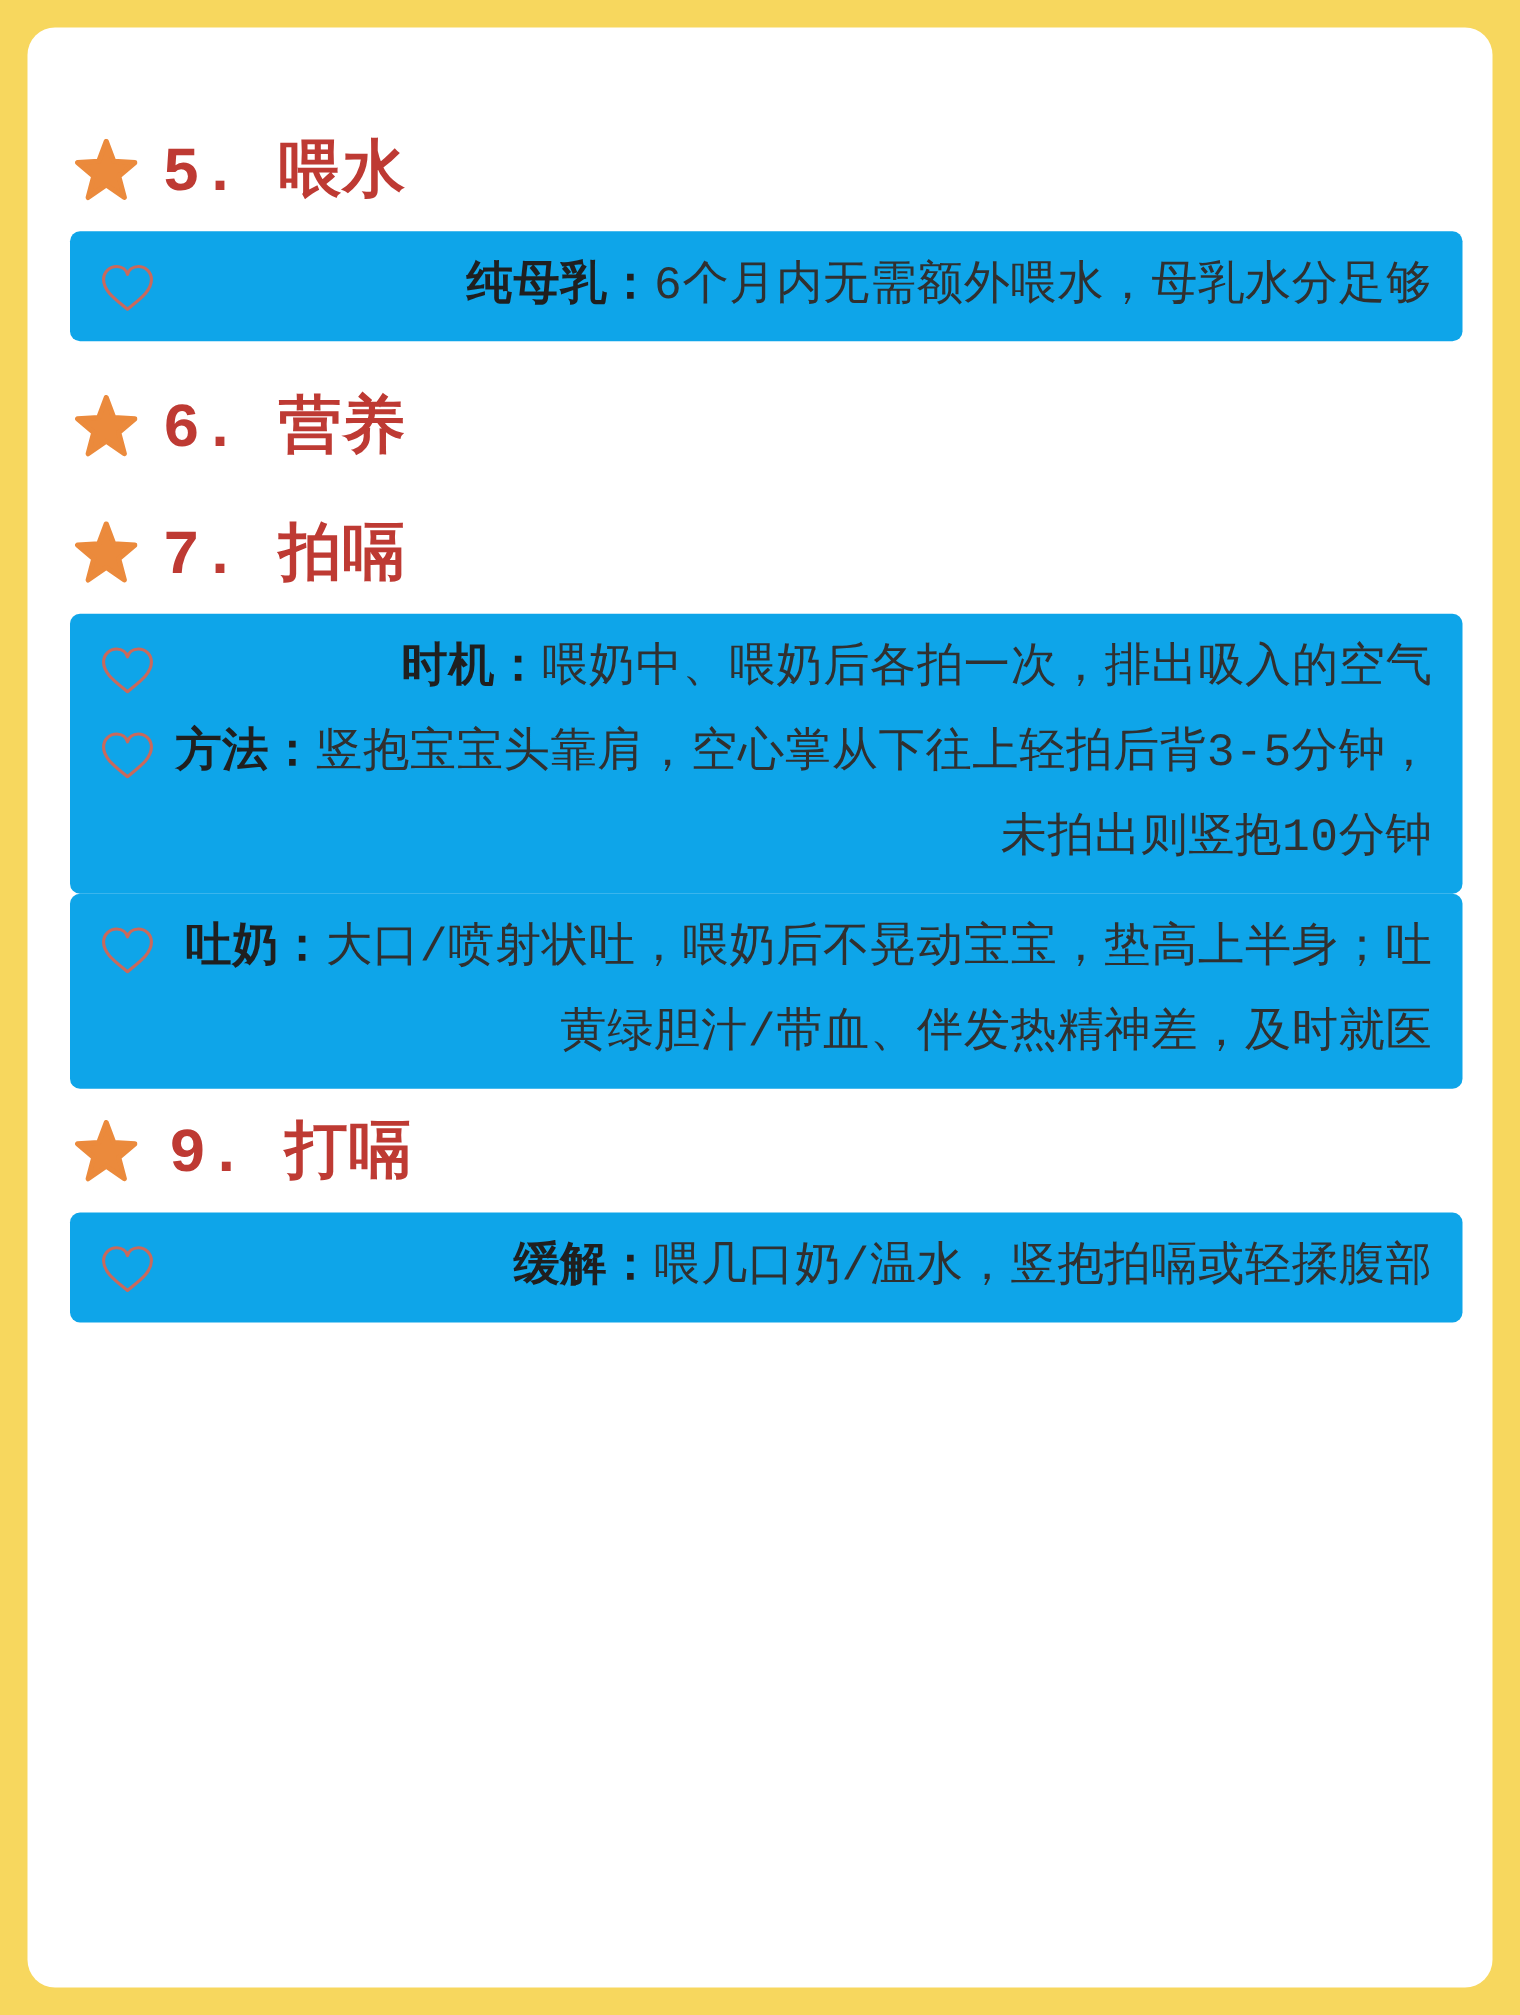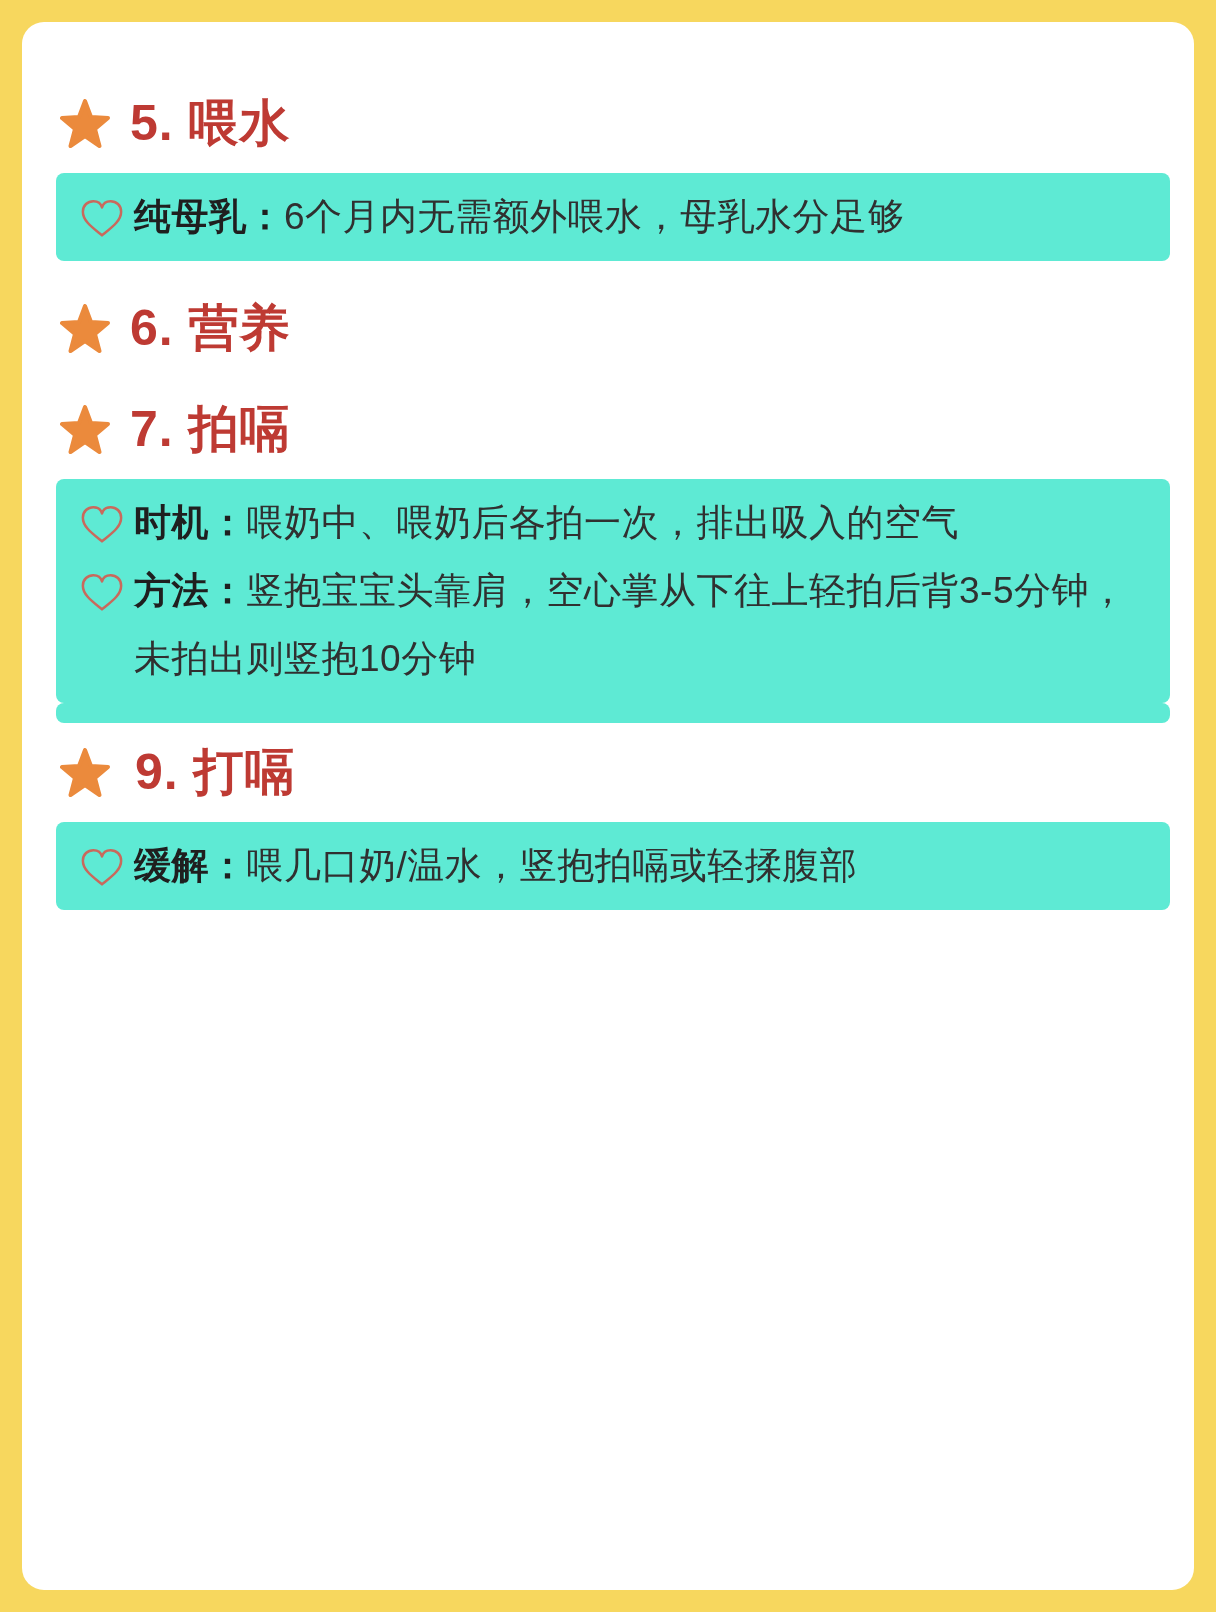--- a/index.html
+++ b/index.html
@@ -12,42 +12,44 @@
   .frame {
     position: relative;
     width: 1216px; height: 1612px;
     background: #F7D75E;
   }
   .panel {
     position: absolute;
     left: 22px; top: 22px; right: 22px; bottom: 22px;
     background: #FFFFFF;
     border-radius: 22px;
-    padding: 24px 24px 16px 34px;
+    padding: 36px 24px 16px 34px;
     overflow: hidden;
+    font-family: Liberation Mono, monospace;
   }
   .section-heading {
     display: flex;
     align-items: center;
     gap: 20px;
     margin: 34px 6px 16px 4px;
   }
   .section:first-child .section-heading { margin-top: 44px; }
   .section:nth-child(5) .section-heading { margin-top: 16px; gap: 25px; }
   .star-icon svg { width: 50px; height: 50px; display: block; }
   .section-title {
     font-size: 50px;
     font-weight: bold;
     color: #BE3A33;
     letter-spacing: 1px;
   }
   .block {
-    background: #5eead4;
+    background: #0ea5e9;
     border-radius: 8px;
     padding: 10px 24px 10px 14px;
+    text-align: right;
   }
   .item { display: flex; align-items: flex-start; }
   .heart-cell {
     flex: 0 0 64px;
     display: flex;
     justify-content: center;
     padding-top: 15px;
   }
   .heart-cell svg { width: 46px; height: 41px; display: block; }
   .item-text {
@@ -122,20 +124,28 @@
                 <path d="M50 82 C 28 64, 8 50, 8 30 C 8 16, 19 7, 31 7 C 41 7, 48 13, 50 21 C 52 13, 59 7, 69 7 C 81 7, 92 16, 92 30 C 92 50, 72 64, 50 82 Z" fill="none" stroke="#C9695C" stroke-width="5.5" stroke-linejoin="round"></path>
               </svg>
           </span>
           <p class="item-text"><span class="item-label">方法：</span><span>竖抱宝宝头靠肩，空心掌从下往上轻拍后背3-5分钟，未拍出则竖抱10分钟</span></p>
         </div>
       </div>
     </div>
 
     <div class="section">
       <div class="block">
+        <div class="item">
+          <span class="heart-cell">
+            <svg viewBox="0 0 100 90">
+                <path d="M50 82 C 28 64, 8 50, 8 30 C 8 16, 19 7, 31 7 C 41 7, 48 13, 50 21 C 52 13, 59 7, 69 7 C 81 7, 92 16, 92 30 C 92 50, 72 64, 50 82 Z" fill="none" stroke="#C9695C" stroke-width="5.5" stroke-linejoin="round"></path>
+              </svg>
+          </span>
+          <p class="item-text"><span class="item-label">吐奶：</span><span>大口/喷射状吐，喂奶后不晃动宝宝，垫高上半身；吐黄绿胆汁/带血、伴发热精神差，及时就医</span></p>
+        </div>
       </div>
     </div>
 
     <div class="section">
       <div class="section-heading">
         <span class="star-icon">
           <svg viewBox="0 0 100 100">
               <polygon points="50,4 62,36 96,38 70,60 79,94 50,74 21,94 30,60 4,38 38,36" fill="#EB8A3C" stroke="#EB8A3C" stroke-width="8" stroke-linejoin="round"></polygon>
             </svg>
         </span>

